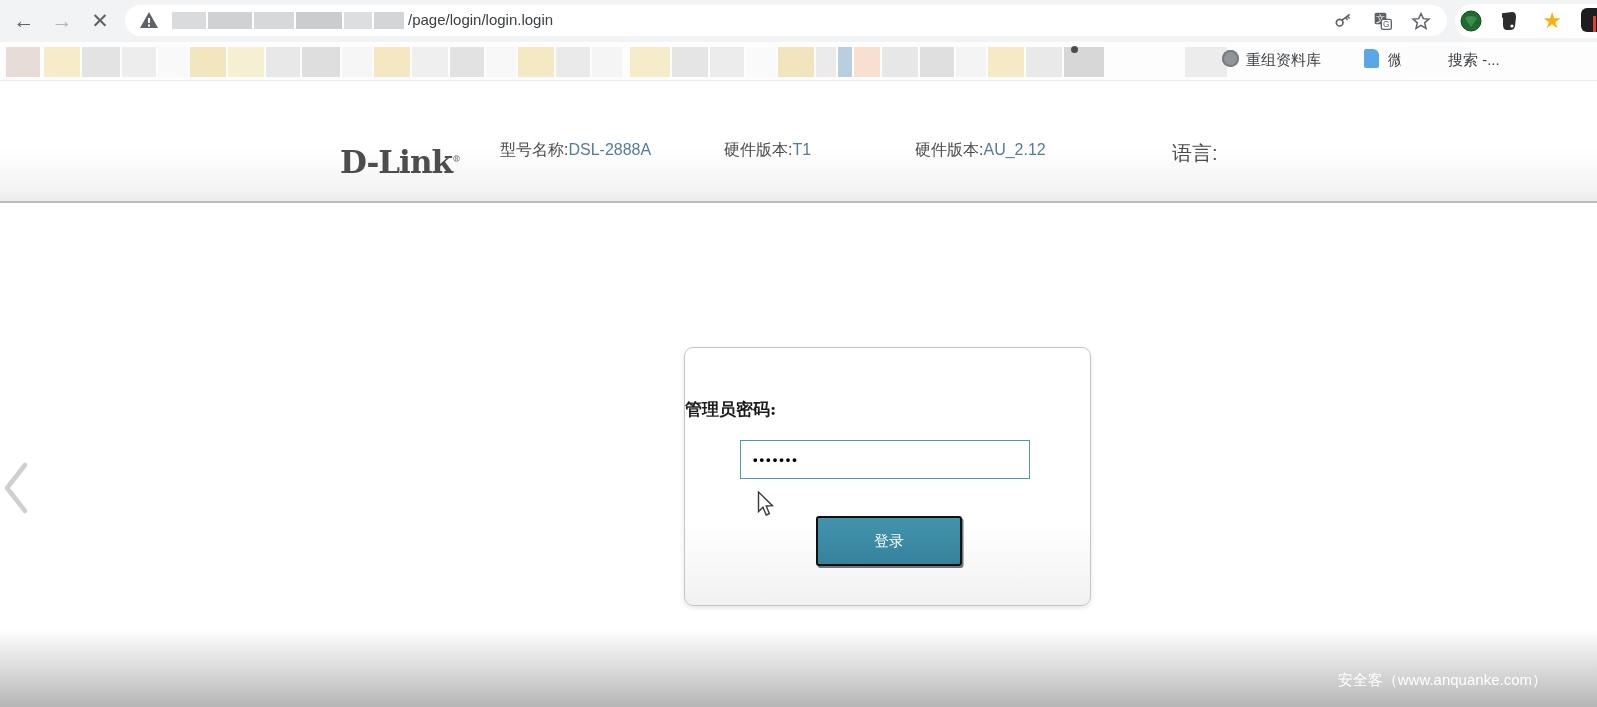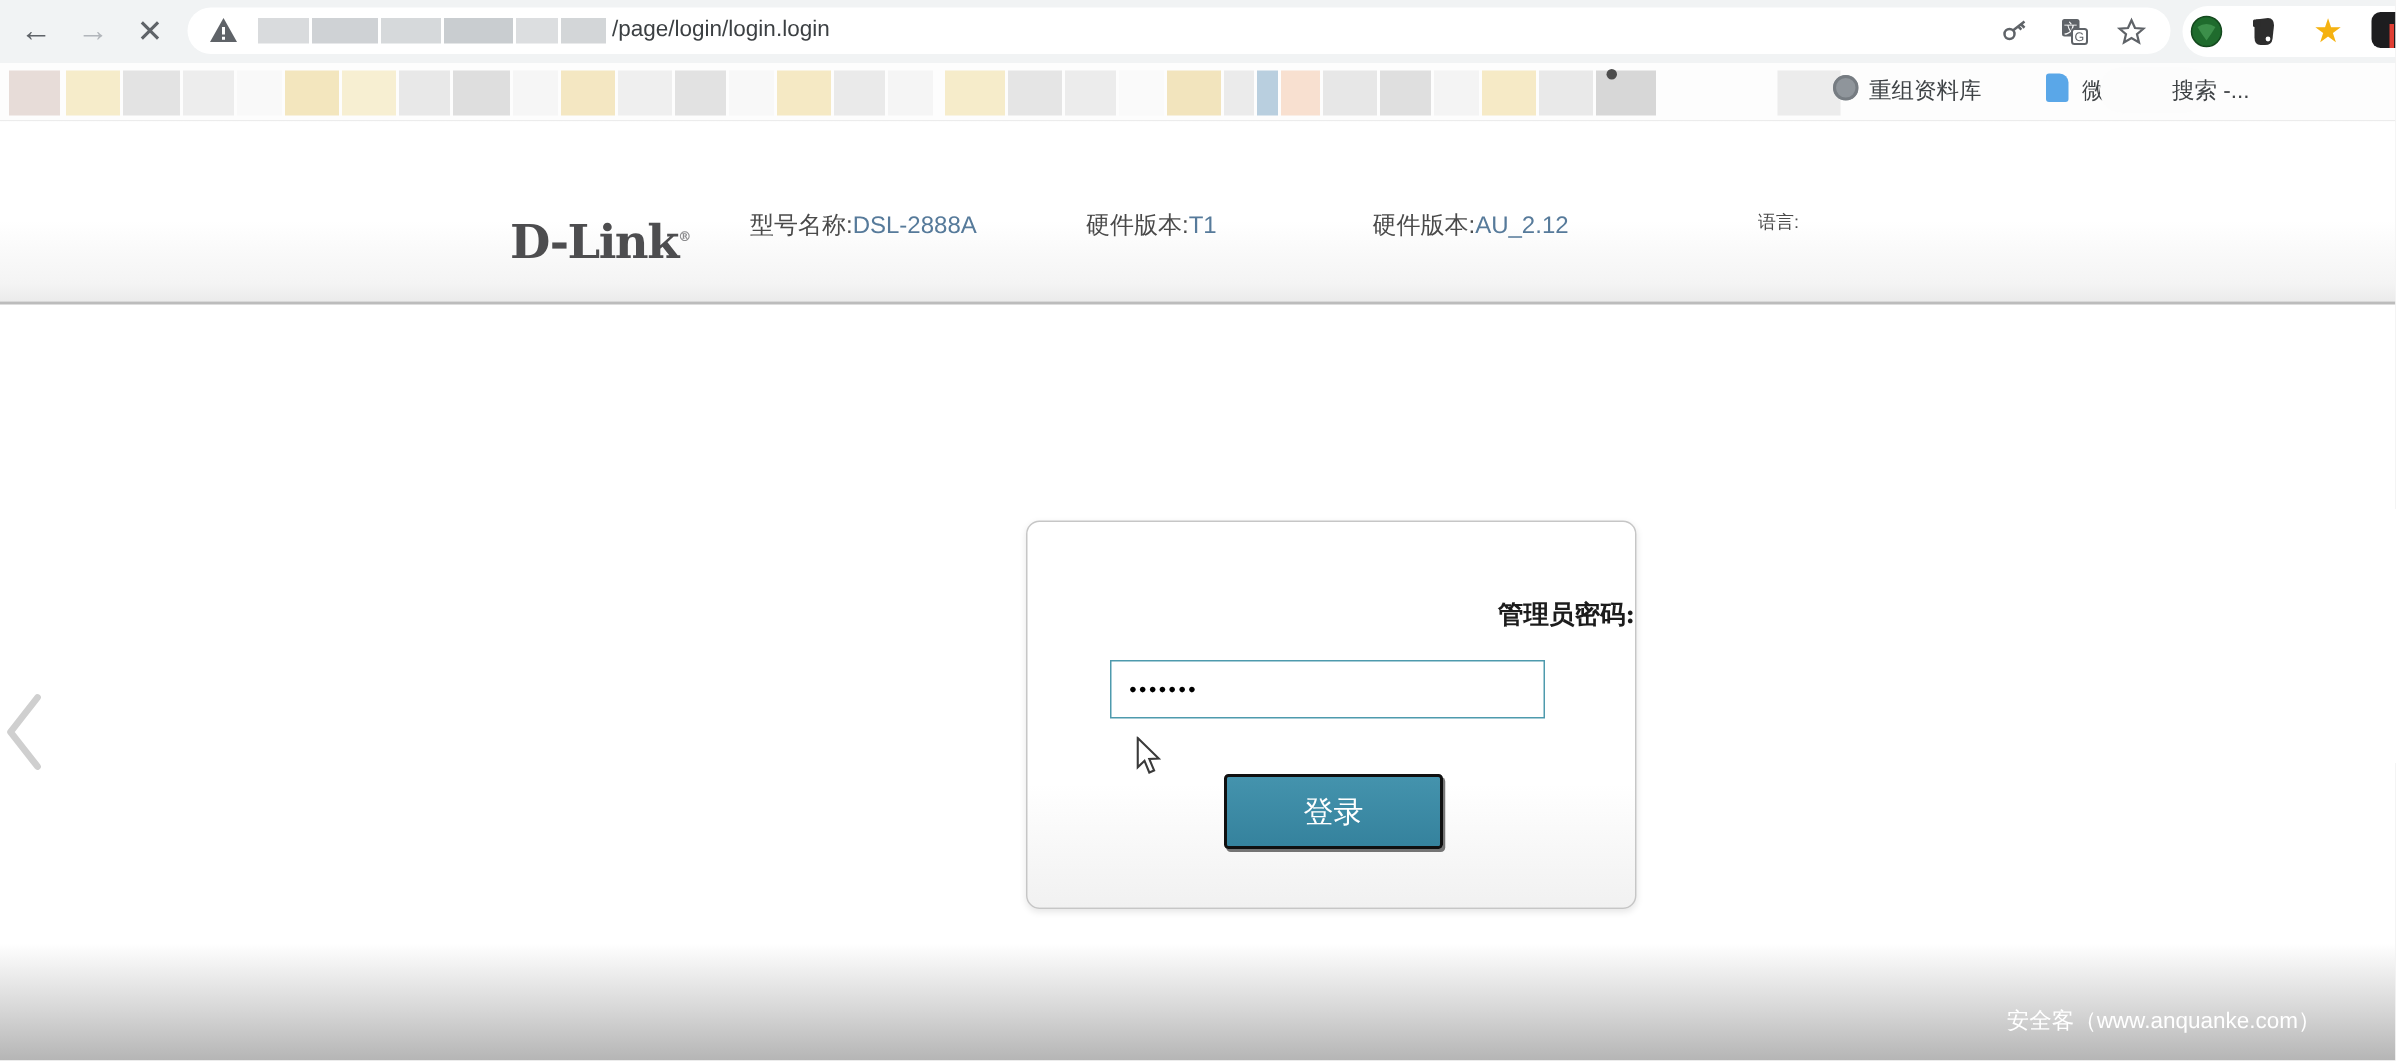--- a/index.html
+++ b/index.html
@@ -35,37 +35,37 @@
   .page{position:absolute;left:0;top:81px;width:1597px;height:626px;background:#ffffff;}
   .corner-box{position:absolute;left:-14px;top:7px;width:32px;height:32px;background:#fff;border:2px solid #e3e3e3;border-radius:5px;}
   .site-header{position:absolute;left:0;top:0;width:1597px;height:122px;
     background:linear-gradient(180deg,#ffffff 0%,#ffffff 55%,#f4f4f4 90%,#ebebeb 100%);
     border-bottom:2px solid #bcbcbc;}
   .logo{position:absolute;left:340px;top:63px;font-family:"DejaVu Serif","Liberation Serif",serif;
     font-weight:800;font-size:31px;letter-spacing:-1px;color:#4d4d4f;}
   .logo sup{font-size:9px;color:#8a8a8c;letter-spacing:0;}
   .info-item{position:absolute;top:59px;font-size:16px;color:#4a4a4a;white-space:nowrap;}
   .info-item .val{color:var(--value-blue,#567a9a);margin-left:0;}
-  .lang-label{position:absolute;left:1172px;top:59px;font-size:12px;color:#4a4a4a;}
+  .lang-label{position:absolute;left:1172px;top:59px;font-size:20px;color:#4a4a4a;}
   .lang-select{position:absolute;left:1212px;top:48px;width:148px;height:42px;background:#ffffff;
     border:2px solid var(--teal-border,#2e84a0);display:flex;align-items:stretch;cursor:pointer;}
   .lang-text{flex:1;display:flex;align-items:center;padding-left:11px;font-size:17px;color:#111;}
   .lang-arrow{width:38px;background:var(--teal,#3a8ba6);display:flex;align-items:center;justify-content:center;}
   
   .login-panel{position:absolute;left:684px;top:266px;width:407px;height:259px;
     background:linear-gradient(180deg,#ffffff 0%,#ffffff 68%,#f1f1f1 100%);
     border:1px solid #c6c6c6;border-radius:9px;box-shadow:0 2px 5px rgba(0,0,0,0.10);}
-  .login-title{position:absolute;left:0;top:50px;width:100%;text-align:right;
+  .login-title{position:absolute;left:0;top:50px;width:100%;text-align:left;
     font-family:"DejaVu Serif","Liberation Serif",serif;font-weight:700;font-size:17px;color:#1c1c1c;}
   .pwd-input{position:absolute;left:55px;top:92px;width:290px;height:39px;border:1px solid #4e9aad;
     background:#ffffff;padding:0 12px;font-size:13px;font-weight:700;letter-spacing:2px;color:#000;outline:none;border-radius:0;}
   .login-btn{position:absolute;left:131px;top:168px;width:146px;height:50px;
     background:linear-gradient(180deg,#4493ad 0%,#35829d 100%);
     border:2px solid #101010;border-radius:3px;box-shadow:1.5px 2px 0 rgba(10,10,10,0.55);
-    color:#ffffff;font-size:20px;font-family:"Liberation Sans",sans-serif;cursor:pointer;}
+    color:#ffffff;font-size:15px;font-family:"Liberation Sans",sans-serif;cursor:pointer;}
   
   .left-chevron{position:absolute;left:2px;top:380px;opacity:0.85;}
   .cursor{position:absolute;left:757px;top:410px;}
   .footer-grad{position:absolute;left:0;bottom:0;width:1597px;height:78px;
     background:linear-gradient(180deg,rgba(255,255,255,0) 0%,#d8d8d8 55%,var(--footer-end,#b5b5b5) 100%);}
   .watermark{position:absolute;right:50px;bottom:17px;font-size:15px;color:#ffffff;white-space:nowrap;}
 </style>
 </head>
 <body>
 

